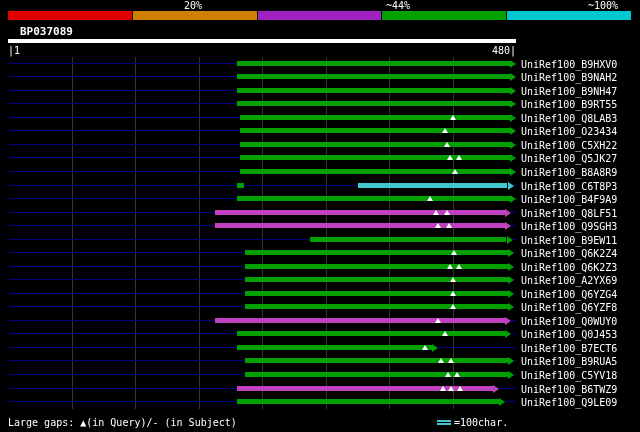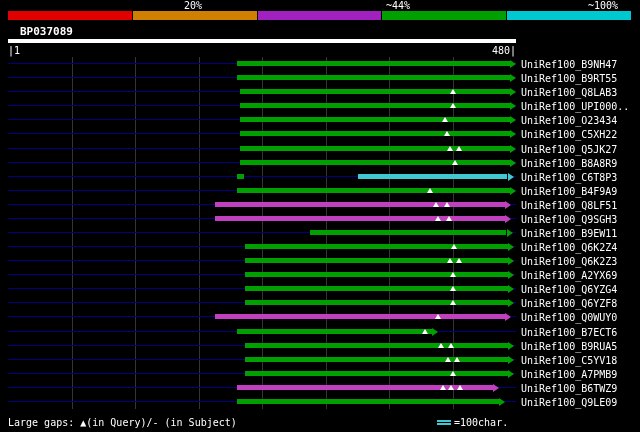--- a/index.html
+++ b/index.html
@@ -69,41 +69,46 @@
       <div class="gridline" style="left: 135px;"></div>
       <div class="gridline" style="left: 198.5px;"></div>
       <div class="gridline" style="left: 262px;"></div>
       <div class="gridline" style="left: 325.5px;"></div>
       <div class="gridline" style="left: 389px;"></div>
       <div class="gridline" style="left: 452.5px;"></div>
       <div class="arow">
         <div class="qline" style="background: rgb(0, 0, 128);"></div>
         <div class="seg" style="left: 236.6px; width: 273.1px; background: rgb(0, 160, 0);"></div>
         <div class="arrow" style="left: 509.7px; border-left-color: rgb(0, 160, 0);"></div>
+        <div class="rlabel">UniRef100_B9HXV0</div>
+      </div>
+      <div class="arow">
+        <div class="qline" style="background: rgb(0, 0, 128);"></div>
+        <div class="seg" style="left: 236.6px; width: 273.1px; background: rgb(0, 160, 0);"></div>
+        <div class="arrow" style="left: 509.7px; border-left-color: rgb(0, 160, 0);"></div>
+        <div class="rlabel">UniRef100_B9NAH2</div>
+      </div>
+      <div class="arow">
+        <div class="qline" style="background: rgb(0, 0, 128);"></div>
+        <div class="seg" style="left: 236.6px; width: 273.1px; background: rgb(0, 160, 0);"></div>
+        <div class="arrow" style="left: 509.7px; border-left-color: rgb(0, 160, 0);"></div>
         <div class="rlabel">UniRef100_B9NH47</div>
       </div>
       <div class="arow">
         <div class="qline" style="background: rgb(0, 0, 128);"></div>
         <div class="seg" style="left: 236.6px; width: 273.1px; background: rgb(0, 160, 0);"></div>
         <div class="arrow" style="left: 509.7px; border-left-color: rgb(0, 160, 0);"></div>
         <div class="rlabel">UniRef100_B9RT55</div>
       </div>
       <div class="arow">
         <div class="qline" style="background: rgb(0, 0, 128);"></div>
         <div class="seg" style="left: 239.8px; width: 269.9px; background: rgb(0, 160, 0);"></div>
         <div class="arrow" style="left: 509.7px; border-left-color: rgb(0, 160, 0);"></div>
         <div class="gap" style="left: 449.5px; border-bottom-color: rgb(255, 255, 255);"></div>
         <div class="rlabel">UniRef100_Q8LAB3</div>
-      </div>
-      <div class="arow">
-        <div class="qline" style="background: rgb(0, 0, 128);"></div>
-        <div class="seg" style="left: 239.8px; width: 269.9px; background: rgb(0, 160, 0);"></div>
-        <div class="arrow" style="left: 509.7px; border-left-color: rgb(0, 160, 0);"></div>
-        <div class="gap" style="left: 449.5px; border-bottom-color: rgb(255, 255, 255);"></div>
-        <div class="rlabel">UniRef100_UPI000..</div>
       </div>
       <div class="arow">
         <div class="qline" style="background: rgb(0, 0, 128);"></div>
         <div class="seg" style="left: 239.8px; width: 269.9px; background: rgb(0, 160, 0);"></div>
         <div class="arrow" style="left: 509.7px; border-left-color: rgb(0, 160, 0);"></div>
         <div class="gap" style="left: 442.1px; border-bottom-color: rgb(255, 255, 255);"></div>
         <div class="rlabel">UniRef100_O23434</div>
       </div>
       <div class="arow">
         <div class="qline" style="background: rgb(0, 0, 128);"></div>
@@ -201,47 +206,47 @@
       </div>
       <div class="arow">
         <div class="qline" style="background: rgb(0, 0, 128);"></div>
         <div class="seg" style="left: 215.4px; width: 290px; background: rgb(192, 64, 192);"></div>
         <div class="arrow" style="left: 505.4px; border-left-color: rgb(192, 64, 192);"></div>
         <div class="gap" style="left: 434.7px; border-bottom-color: rgb(255, 255, 255);"></div>
         <div class="rlabel">UniRef100_Q0WUY0</div>
       </div>
       <div class="arow">
         <div class="qline" style="background: rgb(0, 0, 128);"></div>
+        <div class="seg" style="left: 236.6px; width: 268.8px; background: rgb(0, 160, 0);"></div>
+        <div class="arrow" style="left: 505.4px; border-left-color: rgb(0, 160, 0);"></div>
+        <div class="gap" style="left: 442.1px; border-bottom-color: rgb(255, 255, 255);"></div>
+        <div class="rlabel">UniRef100_Q0J453</div>
+      </div>
+      <div class="arow">
+        <div class="qline" style="background: rgb(0, 0, 128);"></div>
         <div class="seg" style="left: 236.6px; width: 195.8px; background: rgb(0, 160, 0);"></div>
         <div class="arrow" style="left: 432.4px; border-left-color: rgb(0, 160, 0);"></div>
         <div class="gap" style="left: 422px; border-bottom-color: rgb(255, 255, 255);"></div>
         <div class="rlabel">UniRef100_B7ECT6</div>
       </div>
       <div class="arow">
         <div class="qline" style="background: rgb(0, 0, 128);"></div>
         <div class="seg" style="left: 245.1px; width: 262.5px; background: rgb(0, 160, 0);"></div>
         <div class="arrow" style="left: 507.5px; border-left-color: rgb(0, 160, 0);"></div>
         <div class="gap" style="left: 437.9px; border-bottom-color: rgb(255, 255, 255);"></div>
         <div class="gap" style="left: 448.4px; border-bottom-color: rgb(255, 255, 255);"></div>
         <div class="rlabel">UniRef100_B9RUA5</div>
       </div>
       <div class="arow">
         <div class="qline" style="background: rgb(0, 0, 128);"></div>
         <div class="seg" style="left: 245.1px; width: 262.5px; background: rgb(0, 160, 0);"></div>
         <div class="arrow" style="left: 507.5px; border-left-color: rgb(0, 160, 0);"></div>
         <div class="gap" style="left: 445.3px; border-bottom-color: rgb(255, 255, 255);"></div>
         <div class="gap" style="left: 453.7px; border-bottom-color: rgb(255, 255, 255);"></div>
         <div class="rlabel">UniRef100_C5YV18</div>
-      </div>
-      <div class="arow">
-        <div class="qline" style="background: rgb(0, 0, 128);"></div>
-        <div class="seg" style="left: 245.1px; width: 262.5px; background: rgb(0, 160, 0);"></div>
-        <div class="arrow" style="left: 507.5px; border-left-color: rgb(0, 160, 0);"></div>
-        <div class="gap" style="left: 449.5px; border-bottom-color: rgb(255, 255, 255);"></div>
-        <div class="rlabel">UniRef100_A7PMB9</div>
       </div>
       <div class="arow">
         <div class="qline" style="background: rgb(0, 0, 128);"></div>
         <div class="seg" style="left: 236.6px; width: 256.1px; background: rgb(192, 64, 192);"></div>
         <div class="arrow" style="left: 492.7px; border-left-color: rgb(192, 64, 192);"></div>
         <div class="gap" style="left: 440px; border-bottom-color: rgb(255, 255, 255);"></div>
         <div class="gap" style="left: 448.4px; border-bottom-color: rgb(255, 255, 255);"></div>
         <div class="gap" style="left: 456.9px; border-bottom-color: rgb(255, 255, 255);"></div>
         <div class="rlabel">UniRef100_B6TWZ9</div>
       </div>

